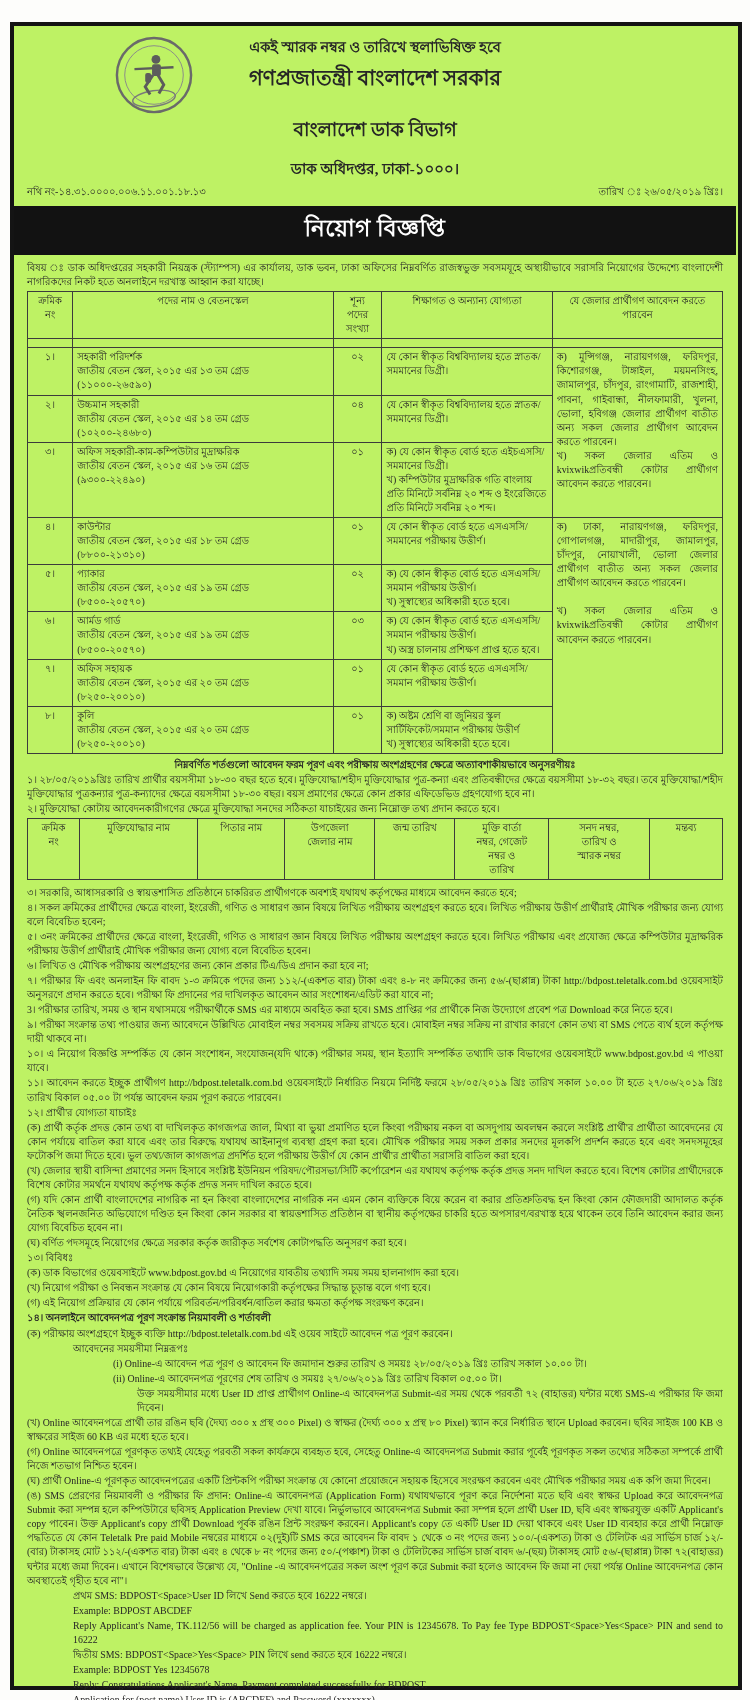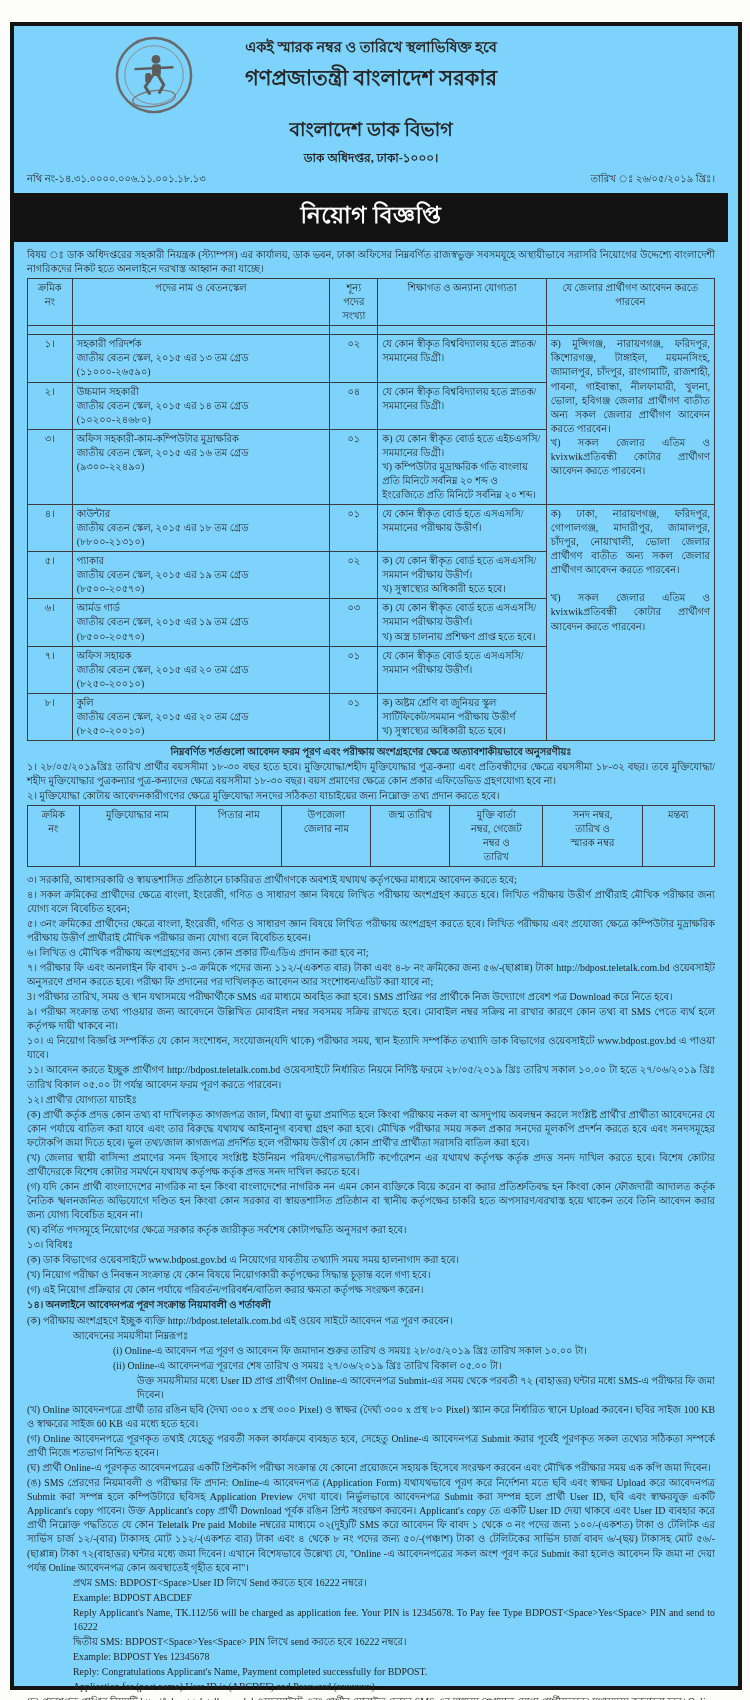--- a/index.html
+++ b/index.html
@@ -4,31 +4,31 @@
 <style>
   html,body{margin:0;padding:0;background:#ffffff;}
   .page{
     width:750px;height:1700px;position:relative;overflow:hidden;
     background:#fdfdfb;
     font-family:"Liberation Serif","DejaVu Serif",serif;
     color:#262626;
   }
   .doc{
     position:absolute;left:10px;right:8px;top:22px;bottom:10px;
-    border:4px solid #141414;background:#7dd3fc;
-    padding:4px 23px 6px 13px;
+    border:4px solid #141414;background:#bef264;
+    padding:4px 15px 6px 13px;
     box-sizing:border-box;
   }
   
   .doc-header{position:relative;text-align:center;padding-top:6px;min-height:104px;}
   .logo{position:absolute;left:86px;top:4px;width:82px;height:82px;}
   .head-tagline{font-size:14.5px;font-weight:bold;}
   .head-govt{font-size:21px;font-weight:bold;margin-top:2px;}
   .head-dept{font-size:19px;font-weight:bold;margin-top:18px;}
-  .head-office{font-size:12px;font-weight:bold;margin-top:2px;}
+  .head-office{font-size:15px;font-weight:bold;margin-top:10px;}
   .memo-row{display:flex;justify-content:space-between;font-size:10px;margin-top:2px;}
   .banner{
     background:#121212;color:#ffffff;text-align:center;
     margin:5px -13px 6px -13px;padding:4px 0 6px 0;
   }
   .banner span{font-size:23px;font-weight:bold;letter-spacing:.5px;}
   .subject{font-size:10.2px;text-align:justify;margin:0 0 4px 0;line-height:1.55;}
   
   table{border-collapse:collapse;width:100%;table-layout:fixed;}
   .vtab{margin:2px 0 4px 0;}

